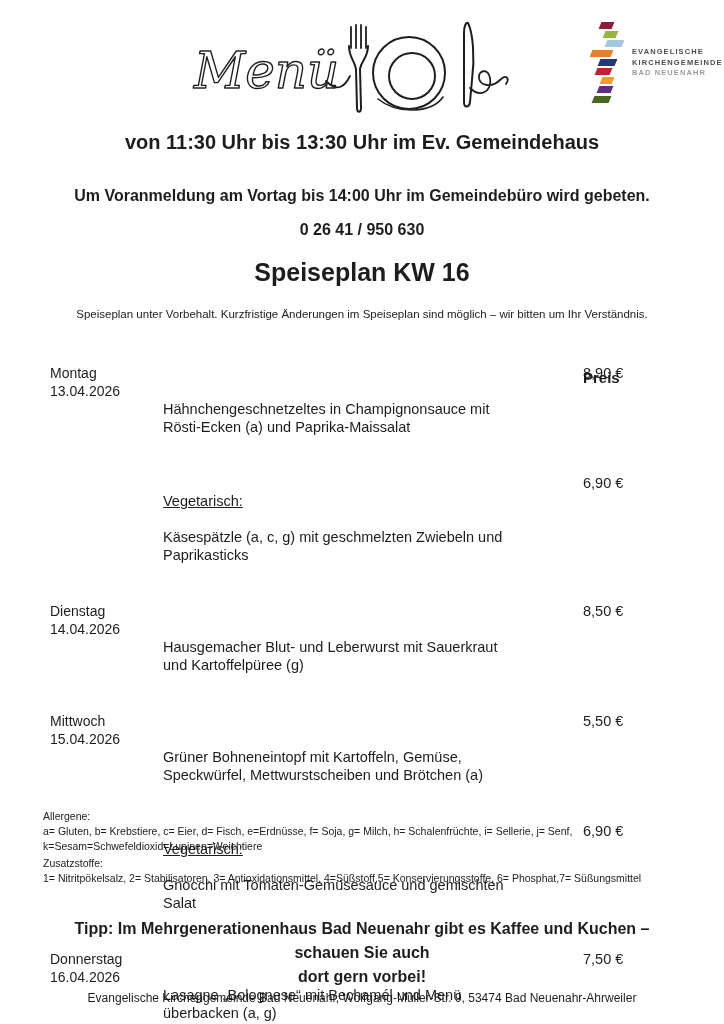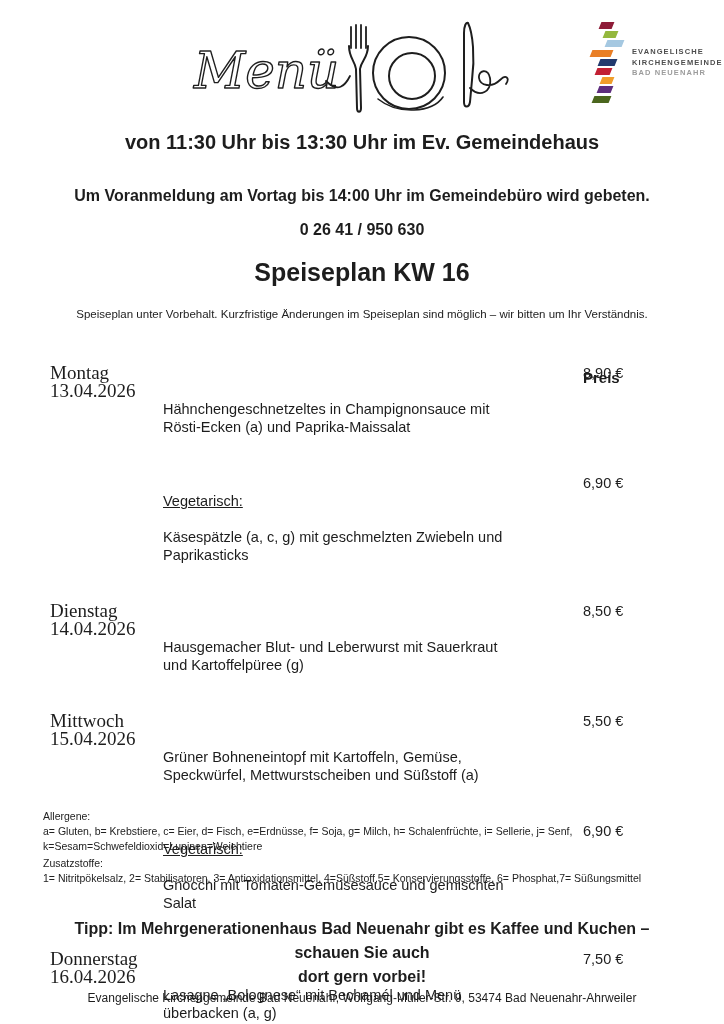--- a/index.html
+++ b/index.html
@@ -28,21 +28,21 @@
   .preorder { top:187px; font-size:16px; }
   .phone    { top:221px; font-size:16px; }
   .title    { top:258px; font-size:25px; }
   .disclaimer { position:absolute; top:308px; left:0; width:100%; text-align:center;
                 font-size:11.5px; font-weight:normal; color:#222; }
   .price-header { position:absolute; left:583px; top:325px; font-size:15px; font-weight:bold;margin-top:44px; }
 
   
   .menu-table { position:absolute; top:364px; left:50px; right:30px; }
   .menu-row { display:grid; grid-template-columns:113px 420px 1fr; margin-bottom:20px; }
-  .menu-row .day-cell  { font-size:19px; line-height:18px;font-family:Liberation Serif, serif; }
+  .menu-row .day-cell  { font-size:14px; line-height:18px; }
   .menu-row .dish-cell { font-size:14.5px; line-height:18px; white-space:pre-line; }
   .menu-row .veg-label { text-decoration:underline; }
   .menu-row .price-cell{ font-size:14.5px; line-height:18px; white-space:nowrap; }
 
   
   .footnote { position:absolute; left:43px; font-size:10.5px; line-height:15px; color:#222; }
   .allergens  { top:809px; }
   .additives  { top:856px; }
 
   
@@ -149,21 +149,21 @@
     </div>
 
     <div class="menu-row">
       <div class="day-cell">
         <div>Mittwoch</div>
         <div>15.04.2026</div>
       </div>
       <div class="dish-cell">
         
         <div>Grüner Bohneneintopf mit Kartoffeln, Gemüse,
-Speckwürfel, Mettwurstscheiben und Süßstoff (a)</div>
+Speckwürfel, Mettwurstscheiben und Brötchen (a)</div>
       </div>
       <div class="price-cell">5,50 €</div>
     </div>
 
     <div class="menu-row">
       <div class="day-cell">
         <div></div>
         <div></div>
       </div>
       <div class="dish-cell">

